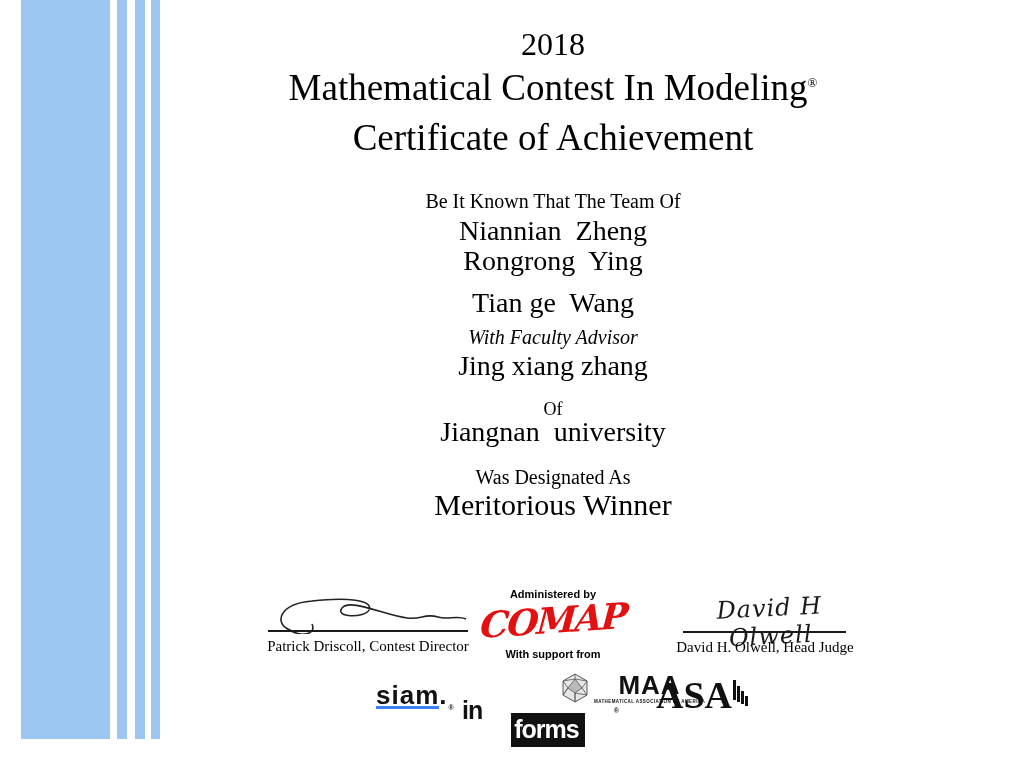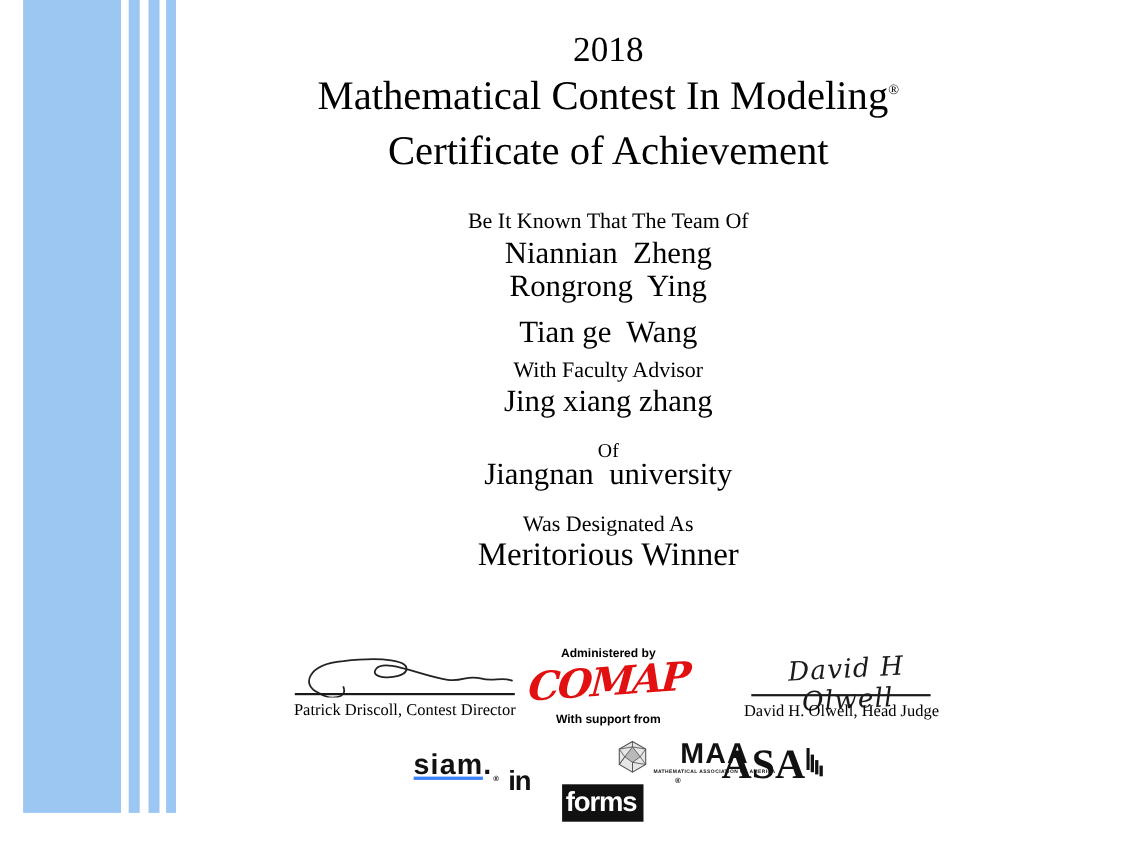--- a/index.html
+++ b/index.html
@@ -19,21 +19,21 @@
   .year        {top:27px;  font-size:32px;}
   .title       {top:68px;  font-size:37px;}
   .title sup   {font-size:13px;vertical-align:super;}
   .subtitle    {top:118px; font-size:37px;}
   .intro       {font-size:20px;}
   .team-intro  {top:191px;}
   .member-0    {top:216px;}
   .member-1    {top:246px;}
   .member-2    {top:288px;text-align:center;}
   .bigname     {font-size:28px;}
-  .adv-intro   {top:327px;}
+  .adv-intro   {top:327px;font-style:italic;}
   .advisor     {top:351px;}
   .of-label    {top:400px;font-size:18px;}
   .institution {top:417px;}
   .desig-intro {top:467px;}
   .designation {top:489px;font-size:30px;}
 
   
   .sig-svg{position:absolute;}
   .sig-line{position:absolute;height:2px;background:#1a1a1a;}
   .sig-caption{position:absolute;font-size:15px;text-align:center;}

